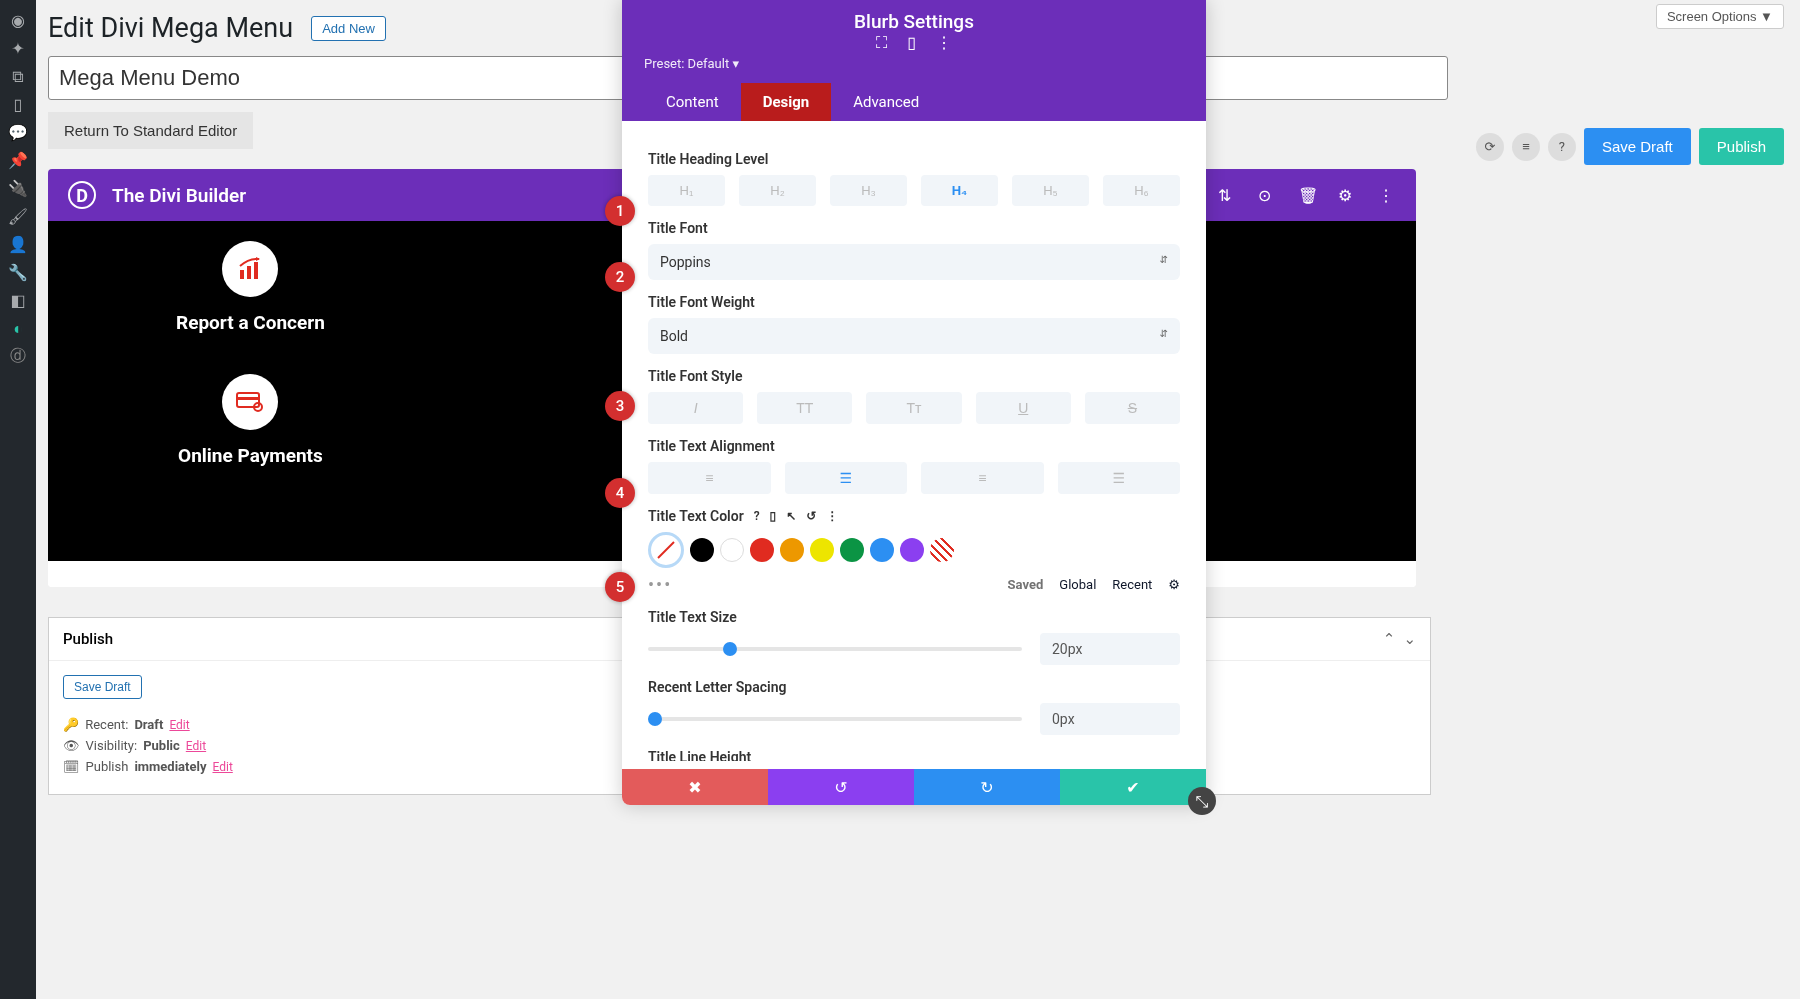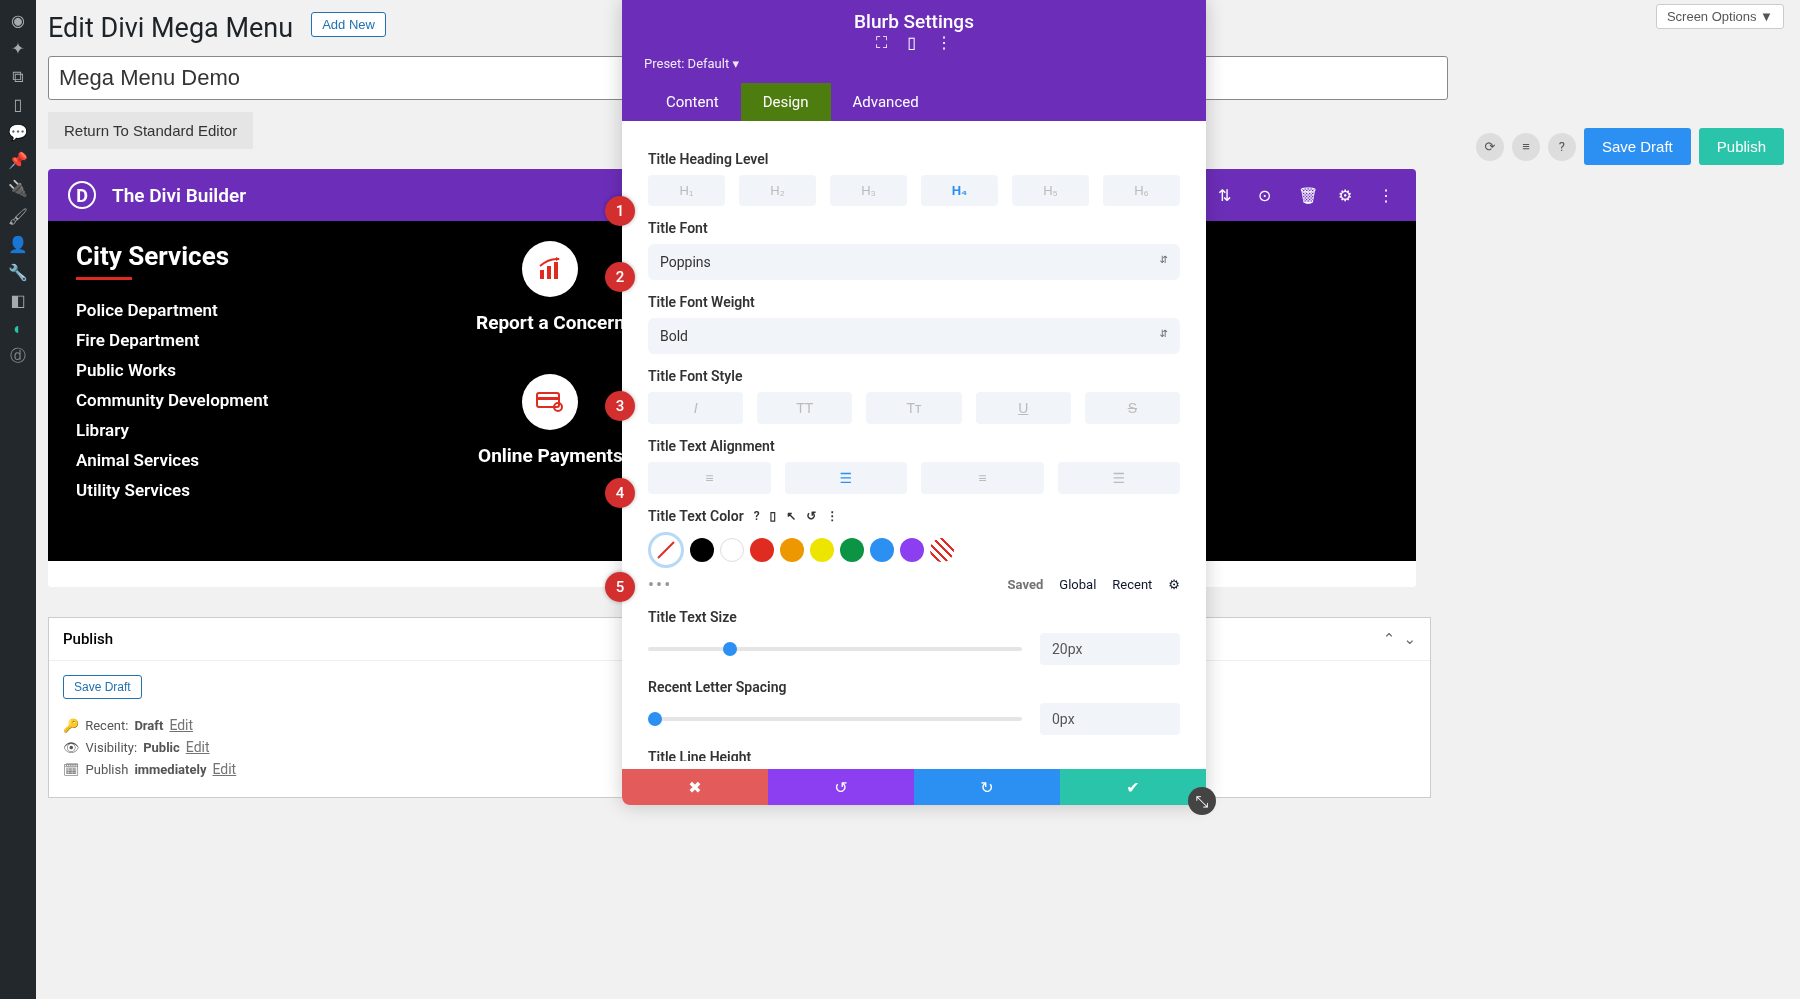--- a/index.html
+++ b/index.html
@@ -4,21 +4,21 @@
 <style>
 * { box-sizing: border-box; margin: 0; padding: 0; }
 body { font-family: -apple-system, BlinkMacSystemFont, "Segoe UI", Roboto, sans-serif; background: #f1f1f1; width: 1800px; height: 999px; overflow: hidden; position: relative; }
 
 
 .wp-sidebar { position: absolute; left: 0; top: 0; bottom: 0; width: 36px; background: #23282d; display: flex; flex-direction: column; padding-top: 10px; gap: 8px; align-items: center; }
 .wp-sidebar .ic { width: 20px; height: 20px; color: #a7aaad; display: flex; align-items: center; justify-content: center; }
 
 
 .main { position: absolute; left: 36px; right: 0; top: 0; bottom: 0; padding: 12px; }
-.page-head { display: flex; align-items: flex-start; gap: 18px; margin-bottom: 12px; }
+.page-head { display: flex; align-items: center; gap: 18px; margin-bottom: 12px; }
 .page-head h1 { font-size: 27px; font-weight: 400; color: #1d2327; }
 .add-new { border: 1px solid #2271b1; color: #2271b1; background: #fff; padding: 4px 10px; font-size: 13px; border-radius: 3px; cursor: pointer; }
 .screen-opts { position: absolute; right: 16px; top: 4px; border: 1px solid #ccc; background: #fff; color: #555; padding: 4px 10px; font-size: 13px; border-radius: 3px; cursor: pointer; }
 
 .title-input { width: 100%; max-width: 1400px; font-size: 22px; padding: 8px 10px; border: 1px solid #888; border-radius: 3px; background: #fff; font-weight: 300; color: #333; }
 
 .return-btn { margin-top: 12px; background: #e5e5e5; border: none; padding: 10px 16px; font-size: 15px; color: #333; cursor: pointer; }
 
 
 .builder-wrap { margin-top: 20px; max-width: 1368px; background: #fff; border-radius: 4px; padding: 0; }
@@ -45,38 +45,38 @@
 
 .builder-foot { height: 26px; background: #fff; border-radius: 0 0 4px 4px; }
 
 
 .publish-box { margin-top: 30px; max-width: 1383px; border: 1px solid #ccc; background: #fff; }
 .publish-head { padding: 12px 14px; border-bottom: 1px solid #eee; display: flex; justify-content: space-between; align-items: center; font-size: 15px; font-weight: 500; }
 .pub-arrows { display: flex; gap: 8px; color: #666; }
 .publish-body { padding: 14px; font-size: 13px; color: #555; }
 .save-draft-sm { border: 1px solid #2271b1; color: #2271b1; background: #fff; padding: 4px 10px; font-size: 12px; border-radius: 3px; cursor: pointer; margin-bottom: 12px; }
 .pub-row { margin: 6px 0; display: flex; align-items: center; gap: 6px; }
-.edit-link { color: #737373; text-decoration: underline; cursor: pointer; font-size: 14px; }
+.edit-link { color: #ec4899; text-decoration: underline; cursor: pointer; font-size: 12px; }
 
 
 .top-actions { position: absolute; right: 16px; top: 128px; display: flex; gap: 8px; align-items: center; }
 .circle-ic { width: 28px; height: 28px; border-radius: 50%; background: #ddd; color: #555; display: flex; align-items: center; justify-content: center; font-size: 13px; cursor: pointer; }
 .btn-draft { background: #2c8ff2; color: #fff; padding: 10px 18px; border: none; border-radius: 3px; font-size: 15px; cursor: pointer; }
 .btn-publish { background: #29c4a9; color: #fff; padding: 10px 18px; border: none; border-radius: 3px; font-size: 15px; cursor: pointer; }
 
 
 .modal { position: absolute; left: 622px; top: 0; width: 584px; background: #fff; box-shadow: 0 0 20px rgba(0,0,0,0.2); border-radius: 0 0 8px 8px; }
 .modal-head { background: #6c2eb9; color: #fff; padding: 10px 22px 0 22px; }
 .mh-row { display: flex; justify-content: center; align-items: center; flex-direction: column; }
 .mh-title { font-size: 19px; font-weight: 500; }
 .mh-icons { display: flex; gap: 20px; }
 .preset { font-size: 13px; opacity: 0.9; padding: 4px 0 12px 0; }
 .tabs { display: flex; }
 .tab { padding: 10px 22px; font-size: 15px; cursor: pointer; color: #fff; }
-.tab.active { background: #4d7c0f; font-weight: 400; }
+.tab.active { background: #b91c1c; font-weight: 700; }
 
 .modal-body { padding: 16px 26px 0 26px; max-height: 640px; overflow: hidden; }
 .field-label { font-size: 14px; font-weight: 600; color: #333; margin-bottom: 8px; margin-top: 14px; display: flex; align-items: center; gap: 10px; }
 .lbl-icons { display: flex; gap: 10px; font-size: 12px; color: #333; }
 
 .h-levels { display: flex; gap: 14px; }
 .h-btn { flex: 1; background: #f1f5f9; border: none; padding: 8px 0; font-size: 13px; color: #bbb; cursor: pointer; border-radius: 4px; }
 .h-btn.active { color: #2c8ff2; font-weight: 600; }
 
 .sel-box { background: #f1f5f9; border: none; padding: 10px 12px; font-size: 14px; width: 100%; border-radius: 6px; position: relative; color: #333; }
@@ -156,33 +156,20 @@
       </div>
       <div class="right">
         <div class="bh-ic">⇅</div>
         <div class="bh-ic">⊙</div>
         <div class="bh-ic">🗑</div>
         <div class="bh-ic">⚙</div>
         <div class="bh-ic">⋮</div>
       </div>
     </div>
     <div class="builder-body">
-      <div class="col1">
-        <h2>City Services</h2>
-        <div class="underline"></div>
-        <div class="svc-list">
-          <div>Police Department</div>
-          <div>Fire Department</div>
-          <div>Public Works</div>
-          <div>Community Development</div>
-          <div>Library</div>
-          <div>Animal Services</div>
-          <div>Utility Services</div>
-        </div>
-      </div>
       <div class="col2">
         <div class="blurb">
           <div class="blurb-icon">
             <svg width="26" height="26" viewBox="0 0 26 26">
                 <rect x="3" y="14" width="4" height="9" fill="#e02b20"></rect>
                 <rect x="10" y="10" width="4" height="13" fill="#e02b20"></rect>
                 <rect x="17" y="6" width="4" height="17" fill="#e02b20"></rect>
                 <path d="M3 10 Q12 2 22 3" fill="none" stroke="#e02b20" stroke-width="2"></path>
                 <path d="M19 1 L23 3 L19 5" fill="#e02b20"></path>
               </svg>

